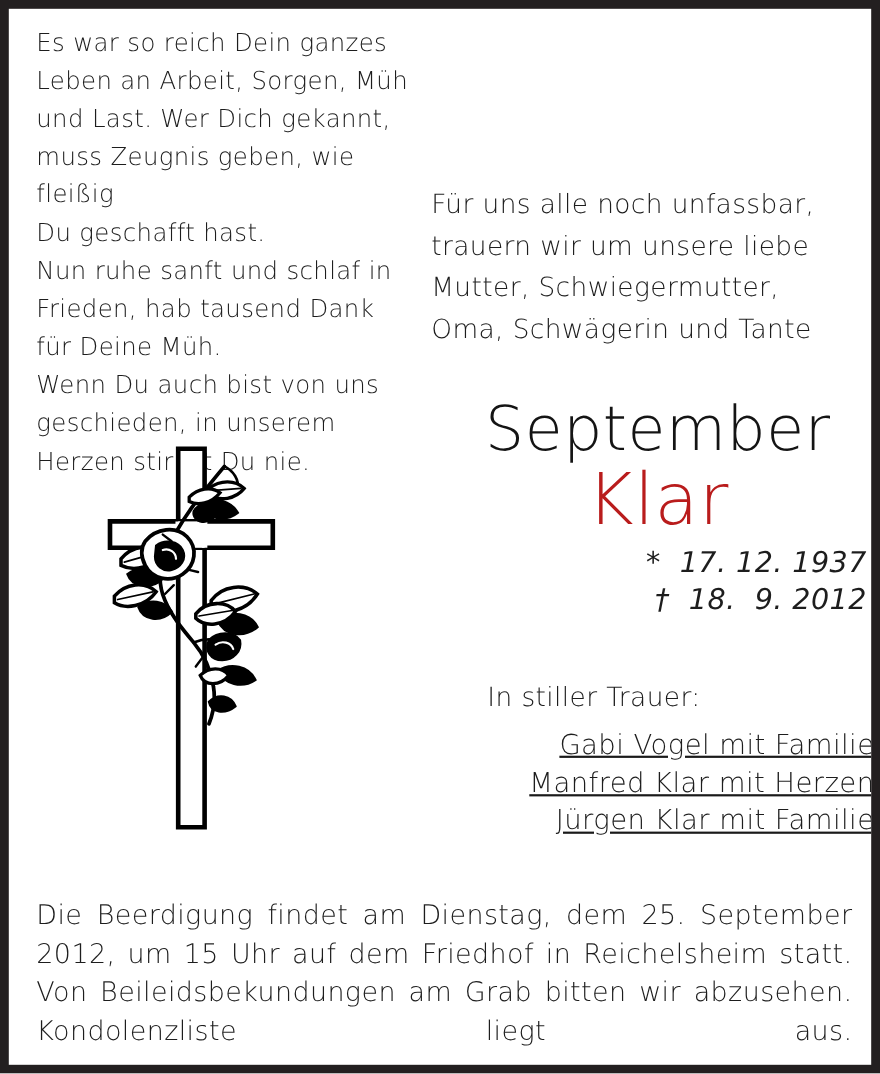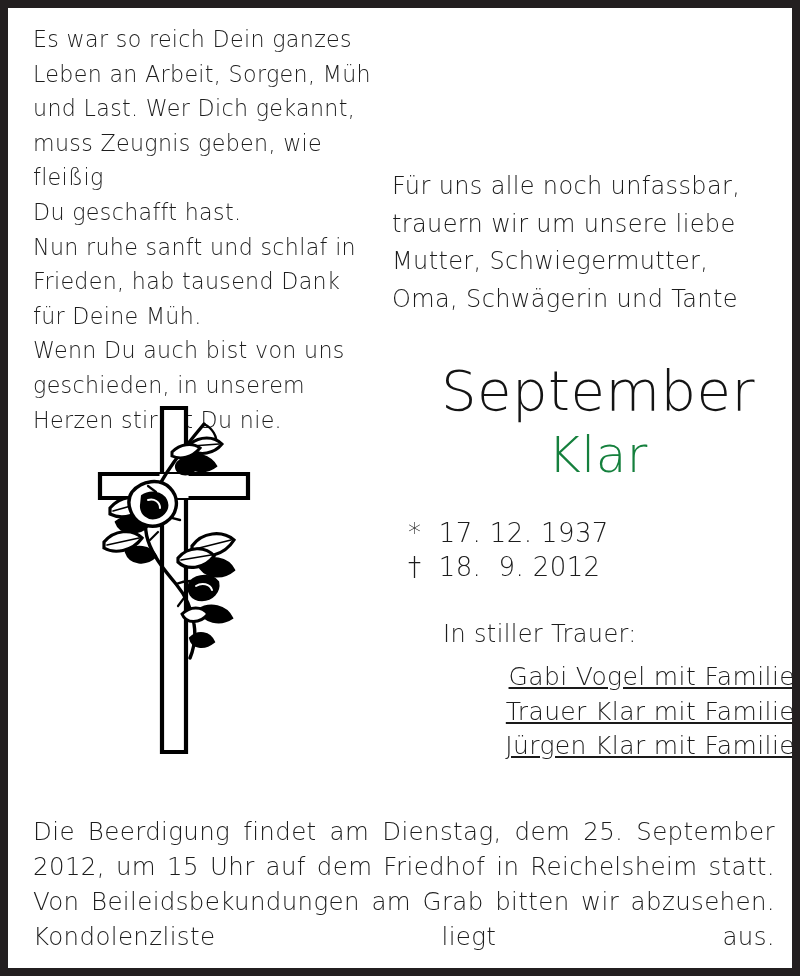--- a/index.html
+++ b/index.html
@@ -65,35 +65,36 @@
     width: 380px;
     text-align: center;
   }
   #given-name {
     font-size: 56px;
     line-height: 62px;
     letter-spacing: 0.5px;
     color: #141414;
   }
   #family-name {
-    font-size: 50px;
+    font-size: 65px;
     line-height: 66px;
     letter-spacing: 0.5px;
-    color: #15803d;
+    color: #b91c1c;
   }
 
   
   #dates {
     position: absolute;
     left: 400px;
-    top: 508px;
+    top: 487px;
     width: 380px;
-    text-align: left;
+    text-align: right;
     font-size: 26px;
     line-height: 34px;
+    font-style: italic;
   }
   #dates .dline { white-space: pre; }
 
   
   #mourners {
     position: absolute;
     left: 435px;
     top: 608px;
     width: 356px;
   }
@@ -246,21 +247,21 @@
 
   <div id="dates" class="calli">
     <div class="dline">*  17. 12. 1937</div>
     <div class="dline">†  18.  9. 2012</div>
   </div>
 
   <div id="mourners">
     <div id="mourners-heading" class="calli">In stiller Trauer:</div>
     <ul id="mourners-list">
       <li class="calli">Gabi Vogel mit Familie</li>
-      <li class="calli">Trauer Klar mit Familie</li>
+      <li class="calli">Manfred Klar mit Herzen</li>
       <li class="calli">Jürgen Klar mit Familie</li>
     </ul>
   </div>
 
   <div id="funeral" class="calli">Die Beerdigung findet am Dienstag, dem 25. September 2012, um 15 Uhr auf dem Friedhof in Reichelsheim statt. Von Beileidsbekundungen am Grab bitten wir ab­zusehen. Kondolenzliste liegt aus.</div>
 
  </div>
 </div>
 
 </body></html>

